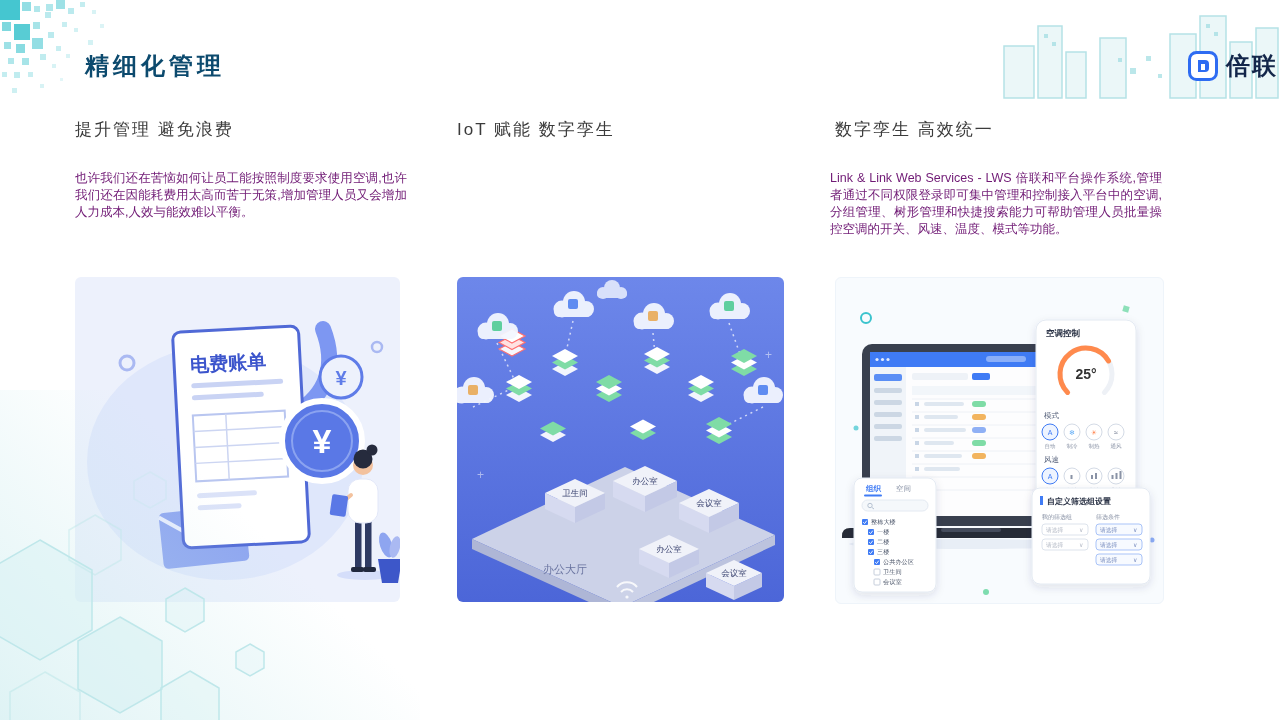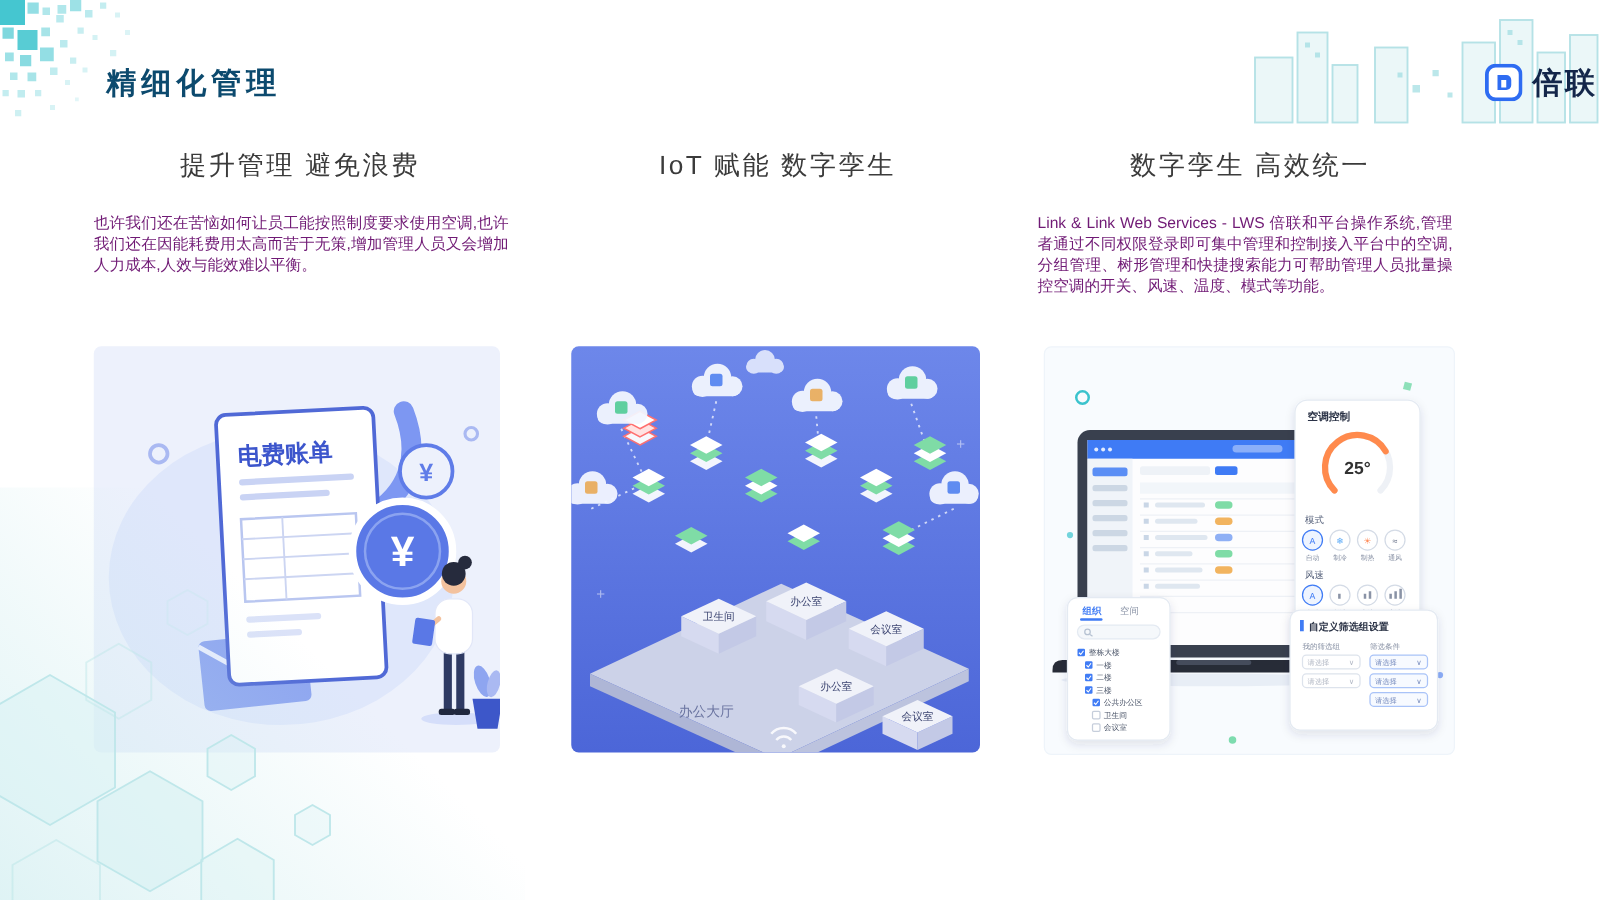--- a/index.html
+++ b/index.html
@@ -1,21 +1,21 @@
 <!DOCTYPE html>
 <html><head>
 <meta charset="utf-8">
 <style>
   html,body{margin:0;padding:0;background:#ffffff;}
   body{font-family:"Liberation Sans", sans-serif;}
   .slide{position:relative;width:1280px;height:720px;background:#ffffff;overflow:hidden;}
   .page-title{position:absolute;left:85px;top:50px;font-size:24px;font-weight:bold;color:#0c4a6e;letter-spacing:4px;font-family:Liberation Serif, serif;}
   .logo{position:absolute;left:1146px;top:50px;display:flex;align-items:center;gap:8px;margin-left:42px;}
   .logo-text{font-size:24px;font-weight:bold;color:#13264a;letter-spacing:2px;}
-  .col-title{position:absolute;top:118px;width:330px;text-align:center;font-size:21px;letter-spacing:2px;color:#3b3b3b;font-weight:400;}
+  .col-title{position:absolute;top:118px;width:330px;font-size:17px;letter-spacing:2px;color:#3b3b3b;font-weight:400;}
   .col-body{position:absolute;top:170px;width:332px;font-size:12.5px;line-height:17px;color:#701a75;text-align:justify;}
   .card{position:absolute;top:277px;height:325px;border-radius:6px;overflow:hidden;}
   .card1{left:75px;width:325px;background:#edf1fc;}
   .card2{left:457px;width:327px;background:linear-gradient(180deg,#6d87ea,#4c66d8);}
   .card3{left:835px;width:327px;background:#f8fbfe;border:1px solid #eef4fa;}
   .corner-wash{position:absolute;left:0;bottom:0;width:420px;height:330px;
     background:linear-gradient(45deg, rgba(196,233,236,.55), rgba(196,233,236,0) 60%);}
   svg{display:block;}
   text{font-family:"Liberation Sans", sans-serif;}
 </style>

